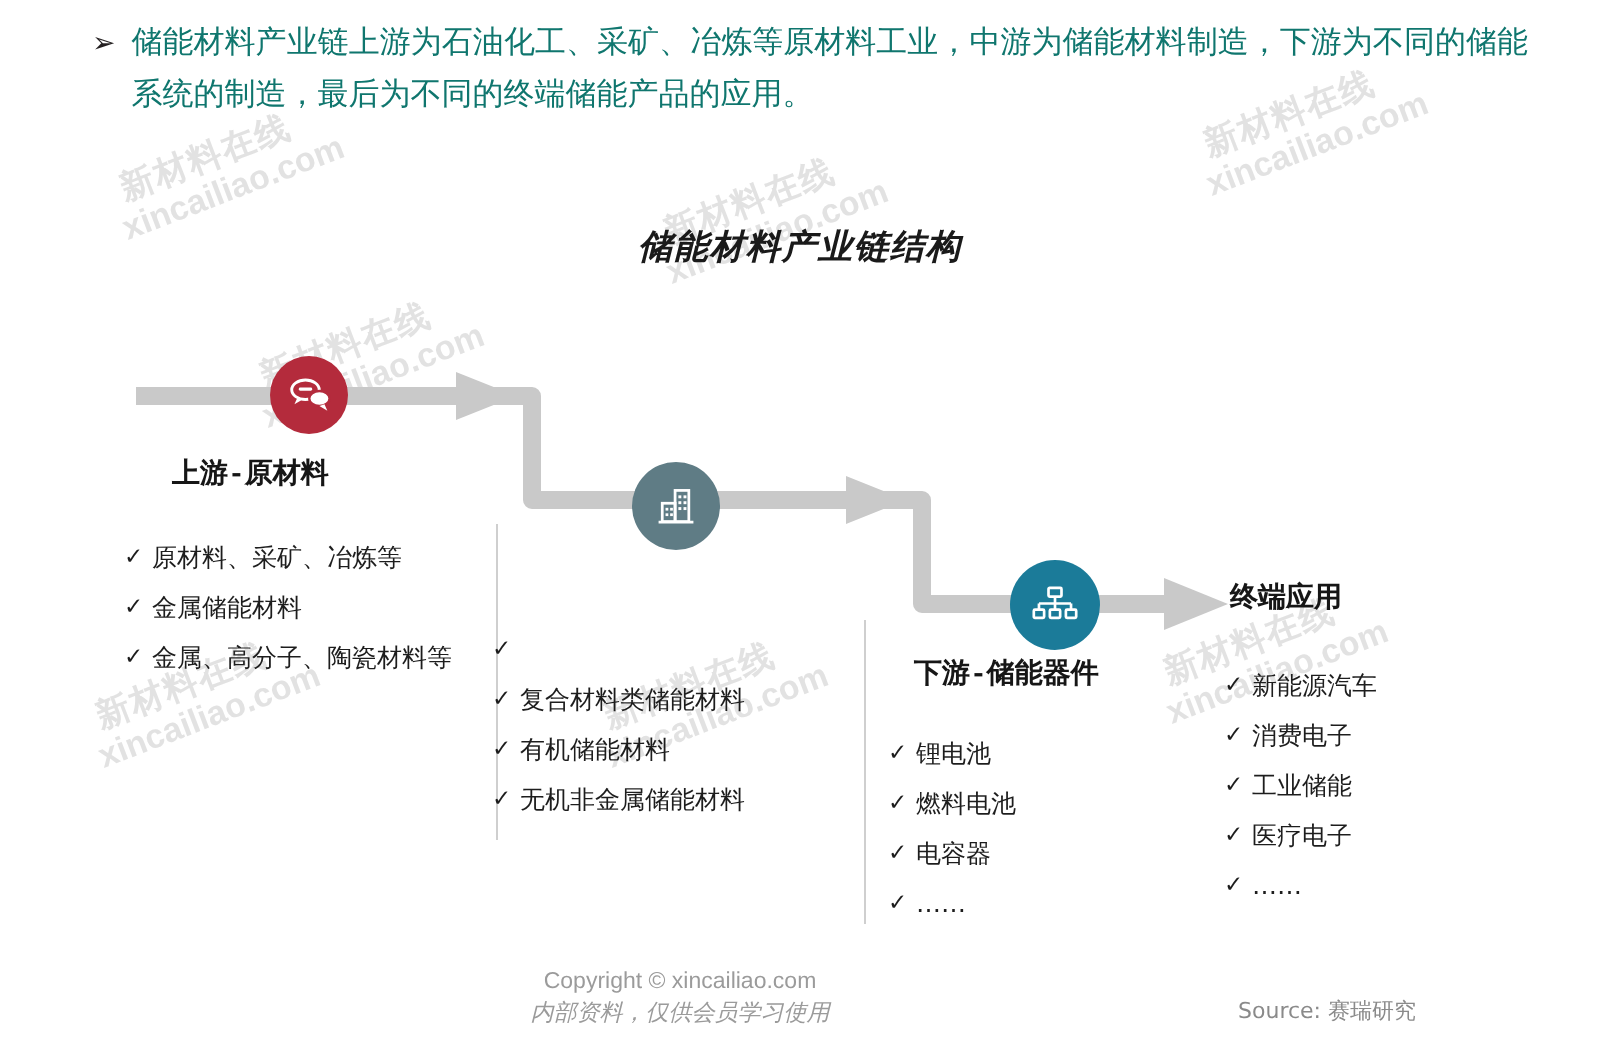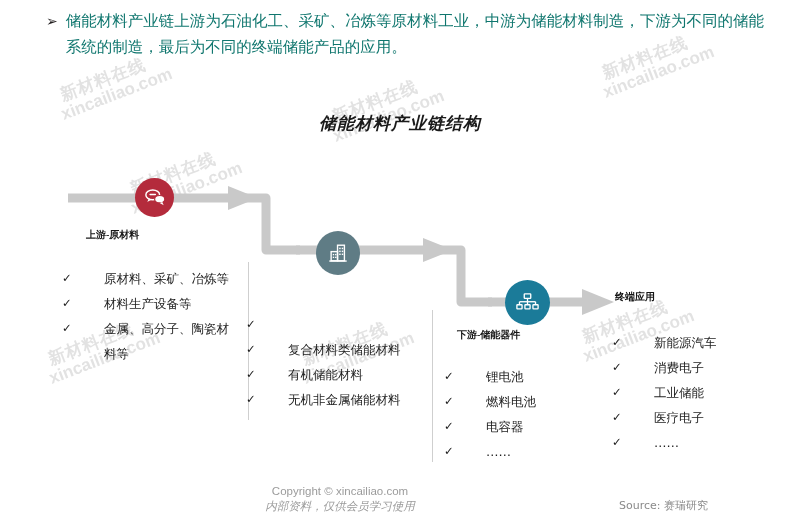--- a/index.html
+++ b/index.html
@@ -119,23 +119,23 @@
   .node-icon {
     position: absolute;
     border-radius: 50%;
     display: flex;
     align-items: center;
     justify-content: center;
     z-index: 16;
   }
   .node-head {
     position: absolute;
-    font-size: 10px;
+    font-size: 14px;
     font-weight: bold;
-    font-family: Liberation Serif, serif;
+    font-family: Liberation Mono, monospace;
     color: #161616;
     white-space: nowrap;
     letter-spacing: 0px;
     z-index: 16;
   }
   .node-list {
     position: absolute;
     z-index: 16;
   }
   .node-list .li {
@@ -149,21 +149,20 @@
   }
   .node-list .li .tick {
     flex: 0 0 auto;
     width: 14px;
     font-size: 11.5px;
     color: #1d1d1d;
     line-height: 25px;
   }
   .node-list .li .txt {
     line-height: 25px;
-    margin-left: 28px;
   }
   .node-list .li.wrap {
     white-space: normal;
     max-width: 168px;
   }
 
   
   .footer-copy {
     position: absolute;
     left: 0;
@@ -270,21 +269,21 @@
     </svg>
   </div>
   <div class="node-head" style="left:86px; top:228px;">上游-原材料</div>
   <div class="node-list" style="left:62px; top:266px; width:186px;">
     <div class="li">
       <span class="tick">✓</span>
       <span class="txt">原材料、采矿、冶炼等</span>
     </div>
     <div class="li">
       <span class="tick">✓</span>
-      <span class="txt">材料生产设备等</span>
+      <span class="txt">金属储能材料</span>
     </div>
     <div class="li wrap">
       <span class="tick">✓</span>
       <span class="txt">金属、高分子、陶瓷材料等</span>
     </div>
   </div>
 
   <div class="node-icon" style="left:316px; top:231px; width:44px; height:44px; background:#5f7c85;">
     <svg width="22" height="22" viewBox="0 0 24 24">
       <rect x="11.5" y="3.5" width="7.5" height="17" fill="none" stroke="#ffffff" stroke-width="1.5"></rect>

